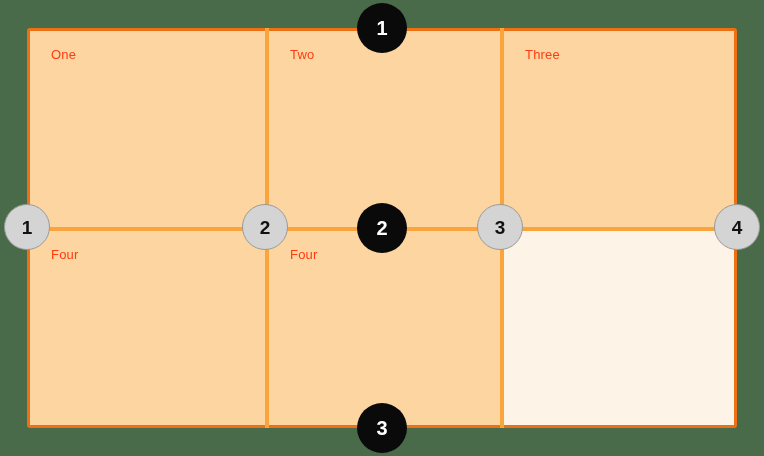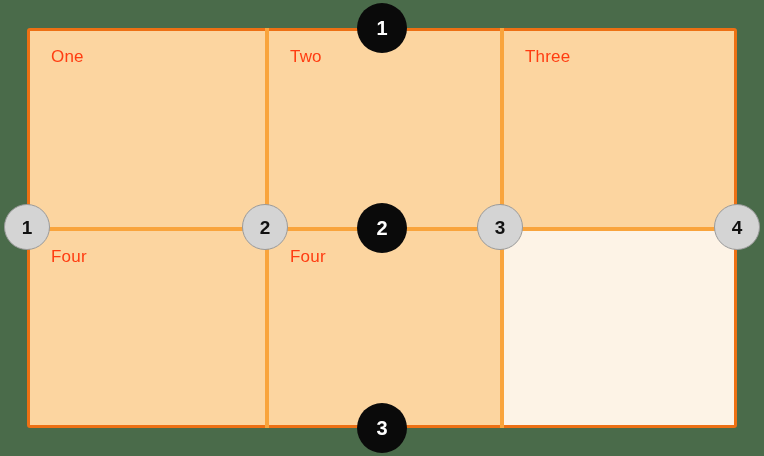--- a/index.html
+++ b/index.html
@@ -35,21 +35,21 @@
 
   
   .cell {
     position: absolute;
     box-sizing: border-box;
   }
   .cell-label {
     position: absolute;
     left: 21px;
     top: 16px;
-    font-size: 17px;
+    font-size: 13px;
     color: #FF3C11;
     white-space: nowrap;
     letter-spacing: 0.2px;
   }
   .cell-empty {
     background: #FDF3E6;
   }
 
   
   .divider-v {

